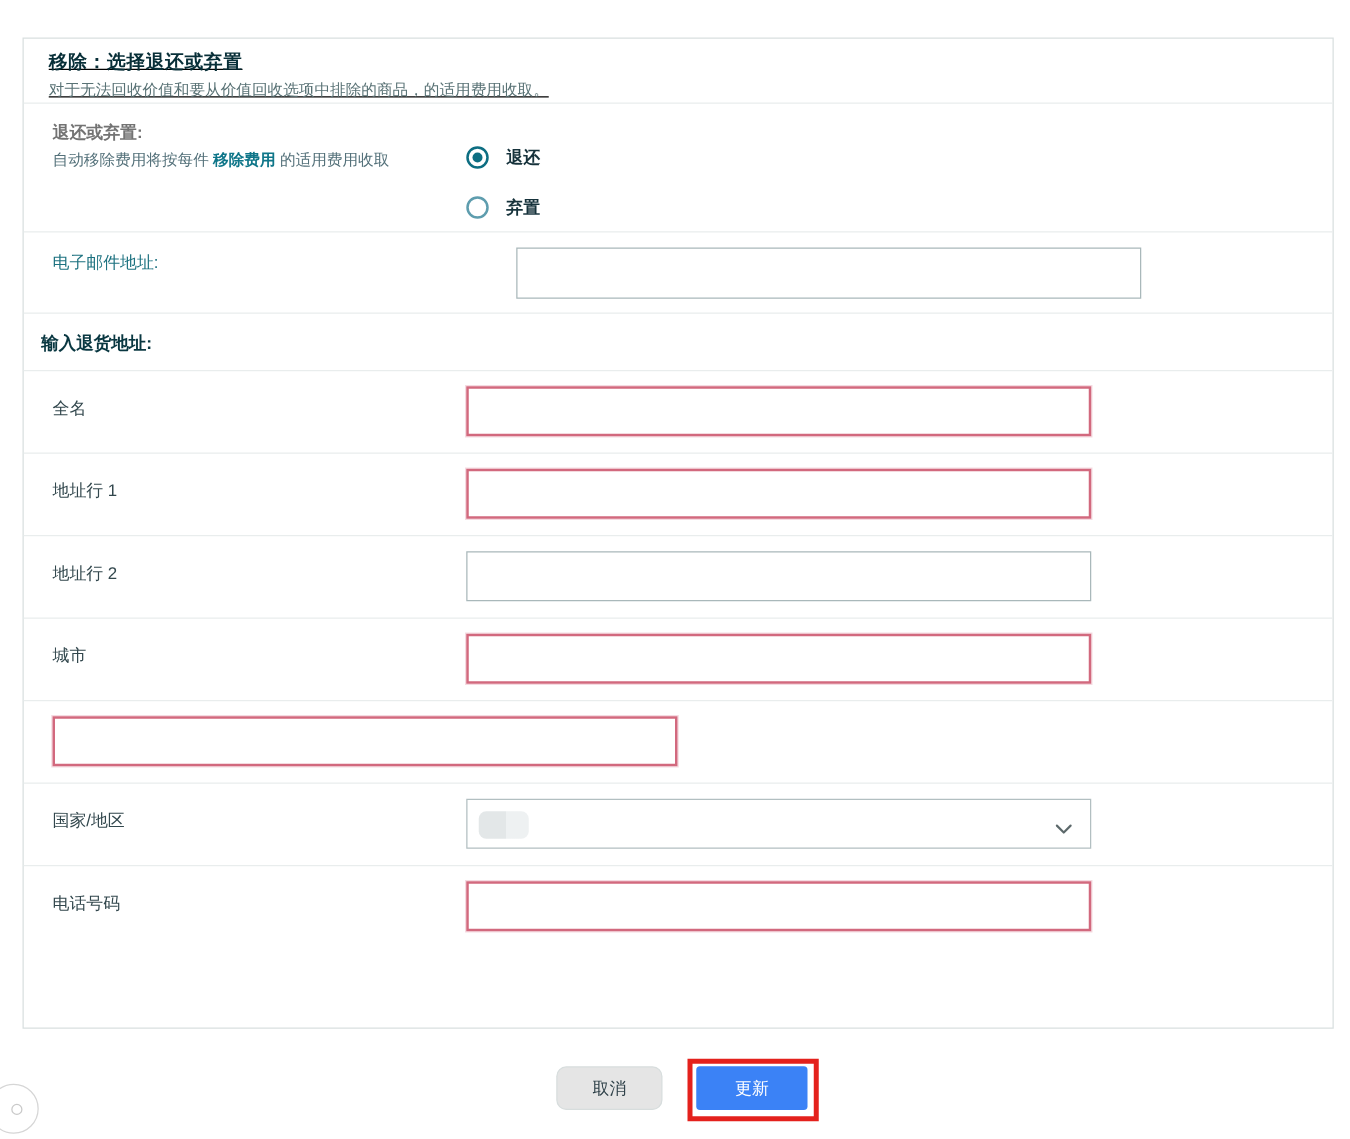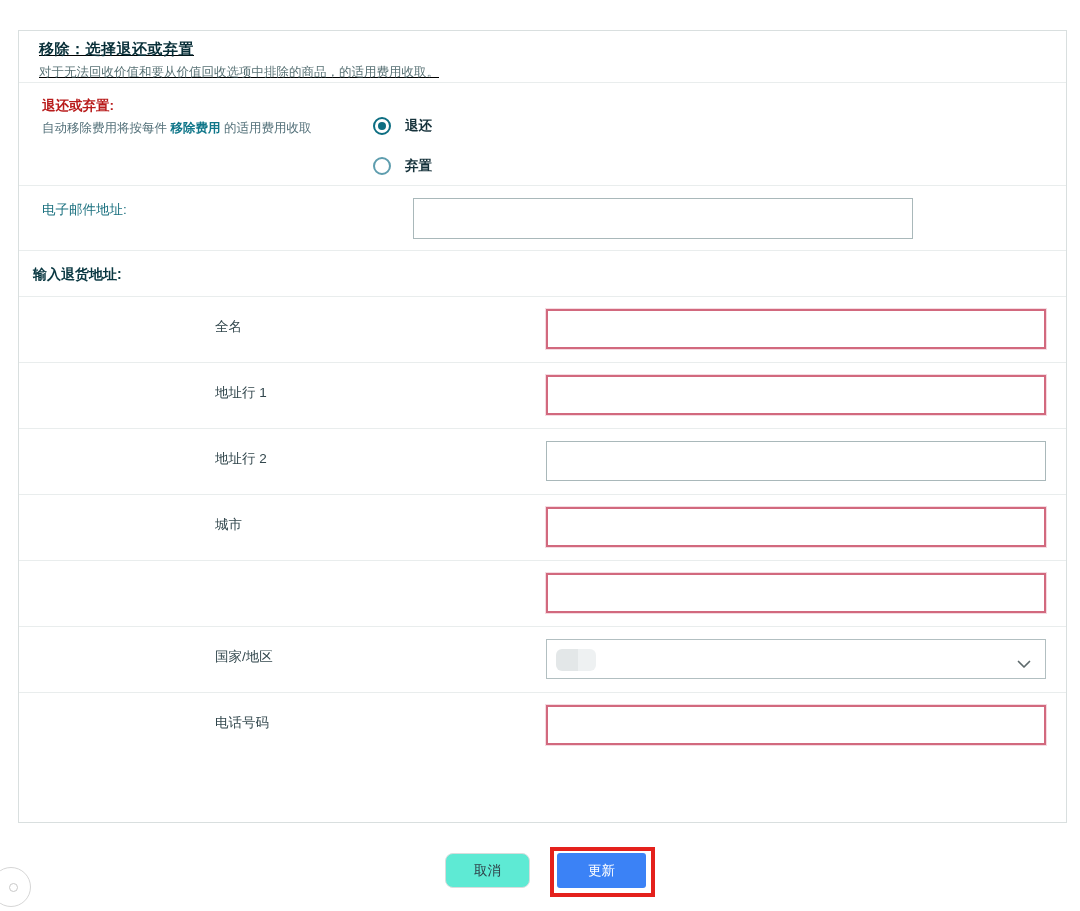--- a/index.html
+++ b/index.html
@@ -18,21 +18,21 @@
   }
   .hdr { height: 51px; padding: 9px 20px 0 20px; text-decoration: underline; }
   .hdr-title { font-size: 15px; font-weight: bold; color: #082f38; letter-spacing: .5px; }
   .hdr-sub { font-size: 12.5px; color: #597275; margin-top: 5px; }
 
   .row { border-top: 1px solid #e9eded; display: flex; }
 
   
   .row-radio { height: 103px; padding: 14px 20px 0 23px; }
   .lbl-col { width: 331px; }
-  .teal-lbl { font-size: 13.5px; color: #b91c1c; font-weight: bold; }
+  .teal-lbl { font-size: 13.5px; color: #737373; font-weight: bold; }
   .teal-lbl-n { font-size: 13.5px; color: #1d7280; }
   .note { font-size: 12.5px; color: #54717a; margin-top: 5px; }
   .note a, .note .lnk { color: #0f7689; text-decoration: none; font-weight: bold; cursor: pointer; }
   .radio-col { padding-top: 3px; }
   .radio-item { display: flex; align-items: center; gap: 14px; }
   .radio-item.first { margin-top: 17px; }
   .radio-item.second { margin-top: 22px; }
   .radio { width: 18px; height: 18px; border-radius: 50%; position: relative; flex: 0 0 18px; cursor: pointer; }
   .radio.unchecked { border: 2px solid #5e9dae; background: #fff; }
   .radio.checked { border: 2px solid #0d6e82; background: #fff; }
@@ -56,37 +56,37 @@
   .tinput.err, .selbox.err {
     border: 2px solid #d2697e;
     box-shadow: 0 0 0 1px rgba(226,150,168,.35);
   }
 
   
   .row-section { height: 46px; padding: 15px 20px 0 14px; }
   .section-title { font-size: 14px; font-weight: bold; color: #093741; }
 
   
-  .frow { height: 66px; padding: 12px 20px 0 23px; justify-content: flex-end; }
+  .frow { height: 66px; padding: 12px 20px 0 23px; }
   .flabel { width: 331px; font-size: 13.5px; color: #32474d; padding-top: 9px; }
   .selbox {
     position: relative; width: 500px; height: 40px;
     border: 1px solid #b2bfc1; background: #fff; cursor: pointer;
   }
   .chev { position: absolute; right: 14px; top: 15px; }
   .redacted {
     position: absolute; left: 9px; top: 9px; width: 40px; height: 22px;
     border-radius: 6px;
     background: linear-gradient(90deg, #e3e7e8 0 55%, #eef1f2 55%);
   }
 
   
   .btn-cancel {
     position: absolute; left: 445px; top: 853px; width: 85px; height: 35px;
-    background: #5eead4; border: 1px solid #d7dddd; border-radius: 8px;
+    background: #e5e5e5; border: 1px solid #d7dddd; border-radius: 8px;
     font-size: 13.5px; color: #2f4149; font-family: inherit; cursor: pointer;
   }
   .annot {
     position: absolute; left: 550px; top: 847px; width: 105px; height: 50px;
     border: 4px solid #e4211c; pointer-events: none;
   }
   .btn-update {
     position: absolute; left: 557px; top: 853px; width: 89px; height: 35px;
     background: #3b82f6; border: none; border-radius: 3px;
     font-size: 13.5px; color: #ffffff; font-family: inherit; cursor: pointer;

